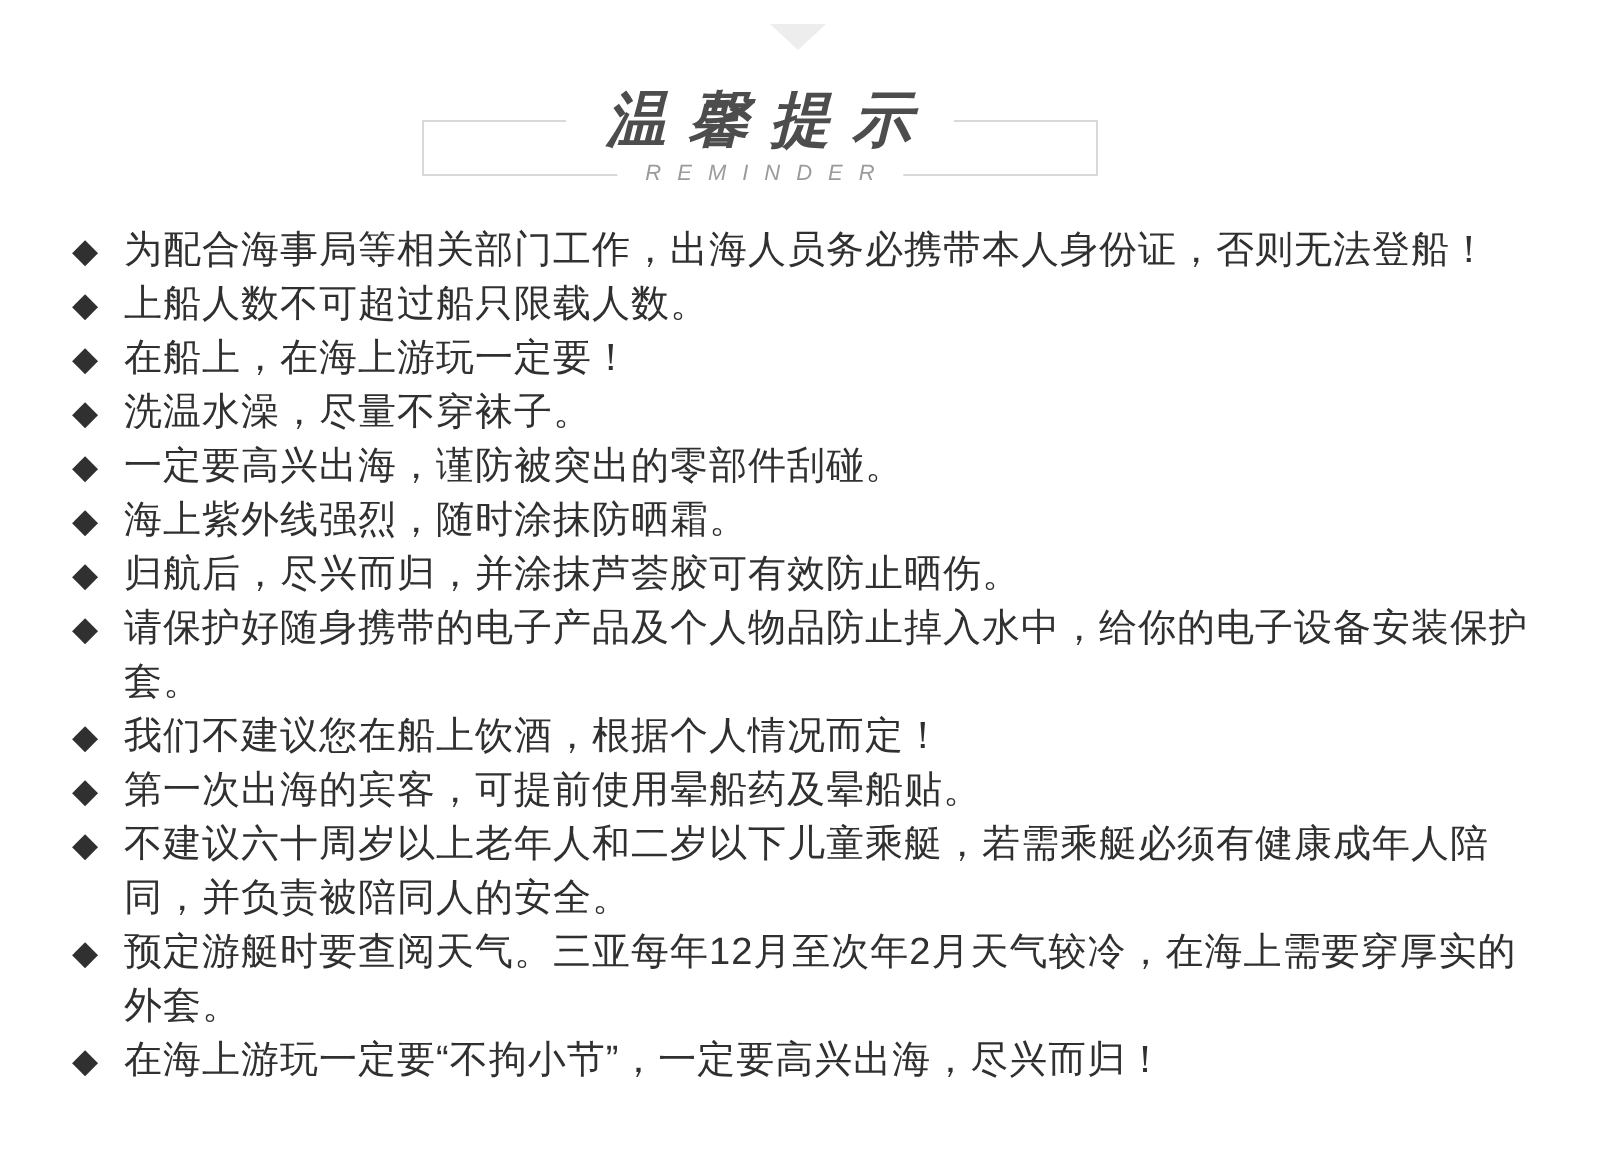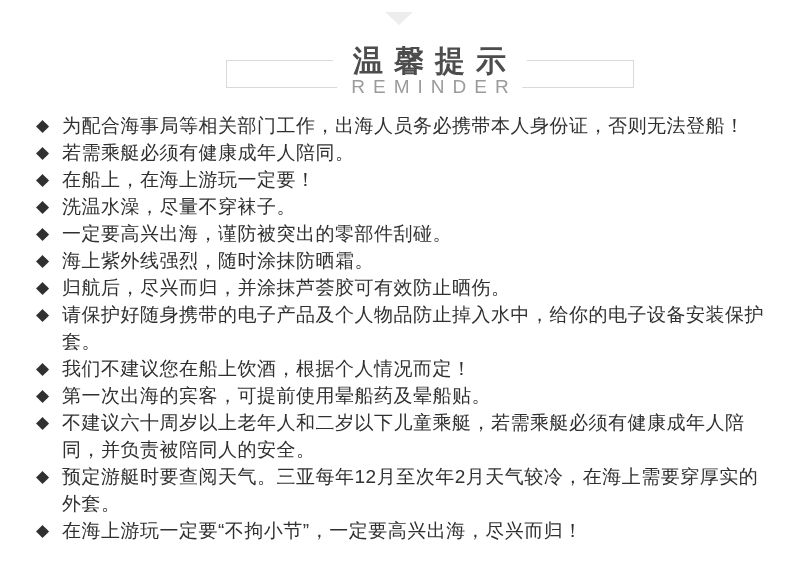--- a/index.html
+++ b/index.html
@@ -31,24 +31,25 @@
     width: 0;
     height: 0;
     border-left: 14px solid transparent;
     border-right: 14px solid transparent;
     border-top: 13px solid var(--arrow-color);
   }
   
   .header-box {
     position: absolute;
     top: 60px;
-    left: 226px;
-    width: 408px;
+    left: 211px;
+    width: 338px;
     height: 28px;
     border: 1px solid var(--border-color);
+    font-style: italic;
   }
   .title {
     position: absolute;
     top: -17px;
     left: 50%;
     transform: translateX(-50%);
     margin: 0;
     padding: 0 10px 0 20px;
     background: var(--bg);
     font-size: 30px;
@@ -59,21 +60,21 @@
     color: var(--title-color);
     white-space: nowrap;
   }
   .subtitle {
     position: absolute;
     bottom: -8px;
     left: 50%;
     transform: translateX(-50%);
     padding: 0 6px 0 14px;
     background: var(--bg);
-    font-size: 19px;
+    font-size: 11px;
     line-height: 16px;
     letter-spacing: 8px;
     color: var(--subtitle-color);
     white-space: nowrap;
   }
   .tips {
     position: absolute;
     top: 112px;
     left: 36px;
     width: 736px;
@@ -112,21 +113,21 @@
     <div class="subtitle">REMINDER</div>
   </div>
 
   <ul class="tips" id="tips-list">
       <li class="tip">
       <span class="bullet">◆</span>
       <span class="tip-text">为配合海事局等相关部门工作，出海人员务必携带本人身份证，否则无法登船！</span>
     </li>
       <li class="tip">
       <span class="bullet">◆</span>
-      <span class="tip-text">若需乘艇必须有健康成年人陪同。</span>
+      <span class="tip-text">上船人数不可超过船只限载人数。</span>
     </li>
       <li class="tip">
       <span class="bullet">◆</span>
       <span class="tip-text">在船上，在海上游玩一定要！</span>
     </li>
       <li class="tip">
       <span class="bullet">◆</span>
       <span class="tip-text">洗温水澡，尽量不穿袜子。</span>
     </li>
       <li class="tip">

